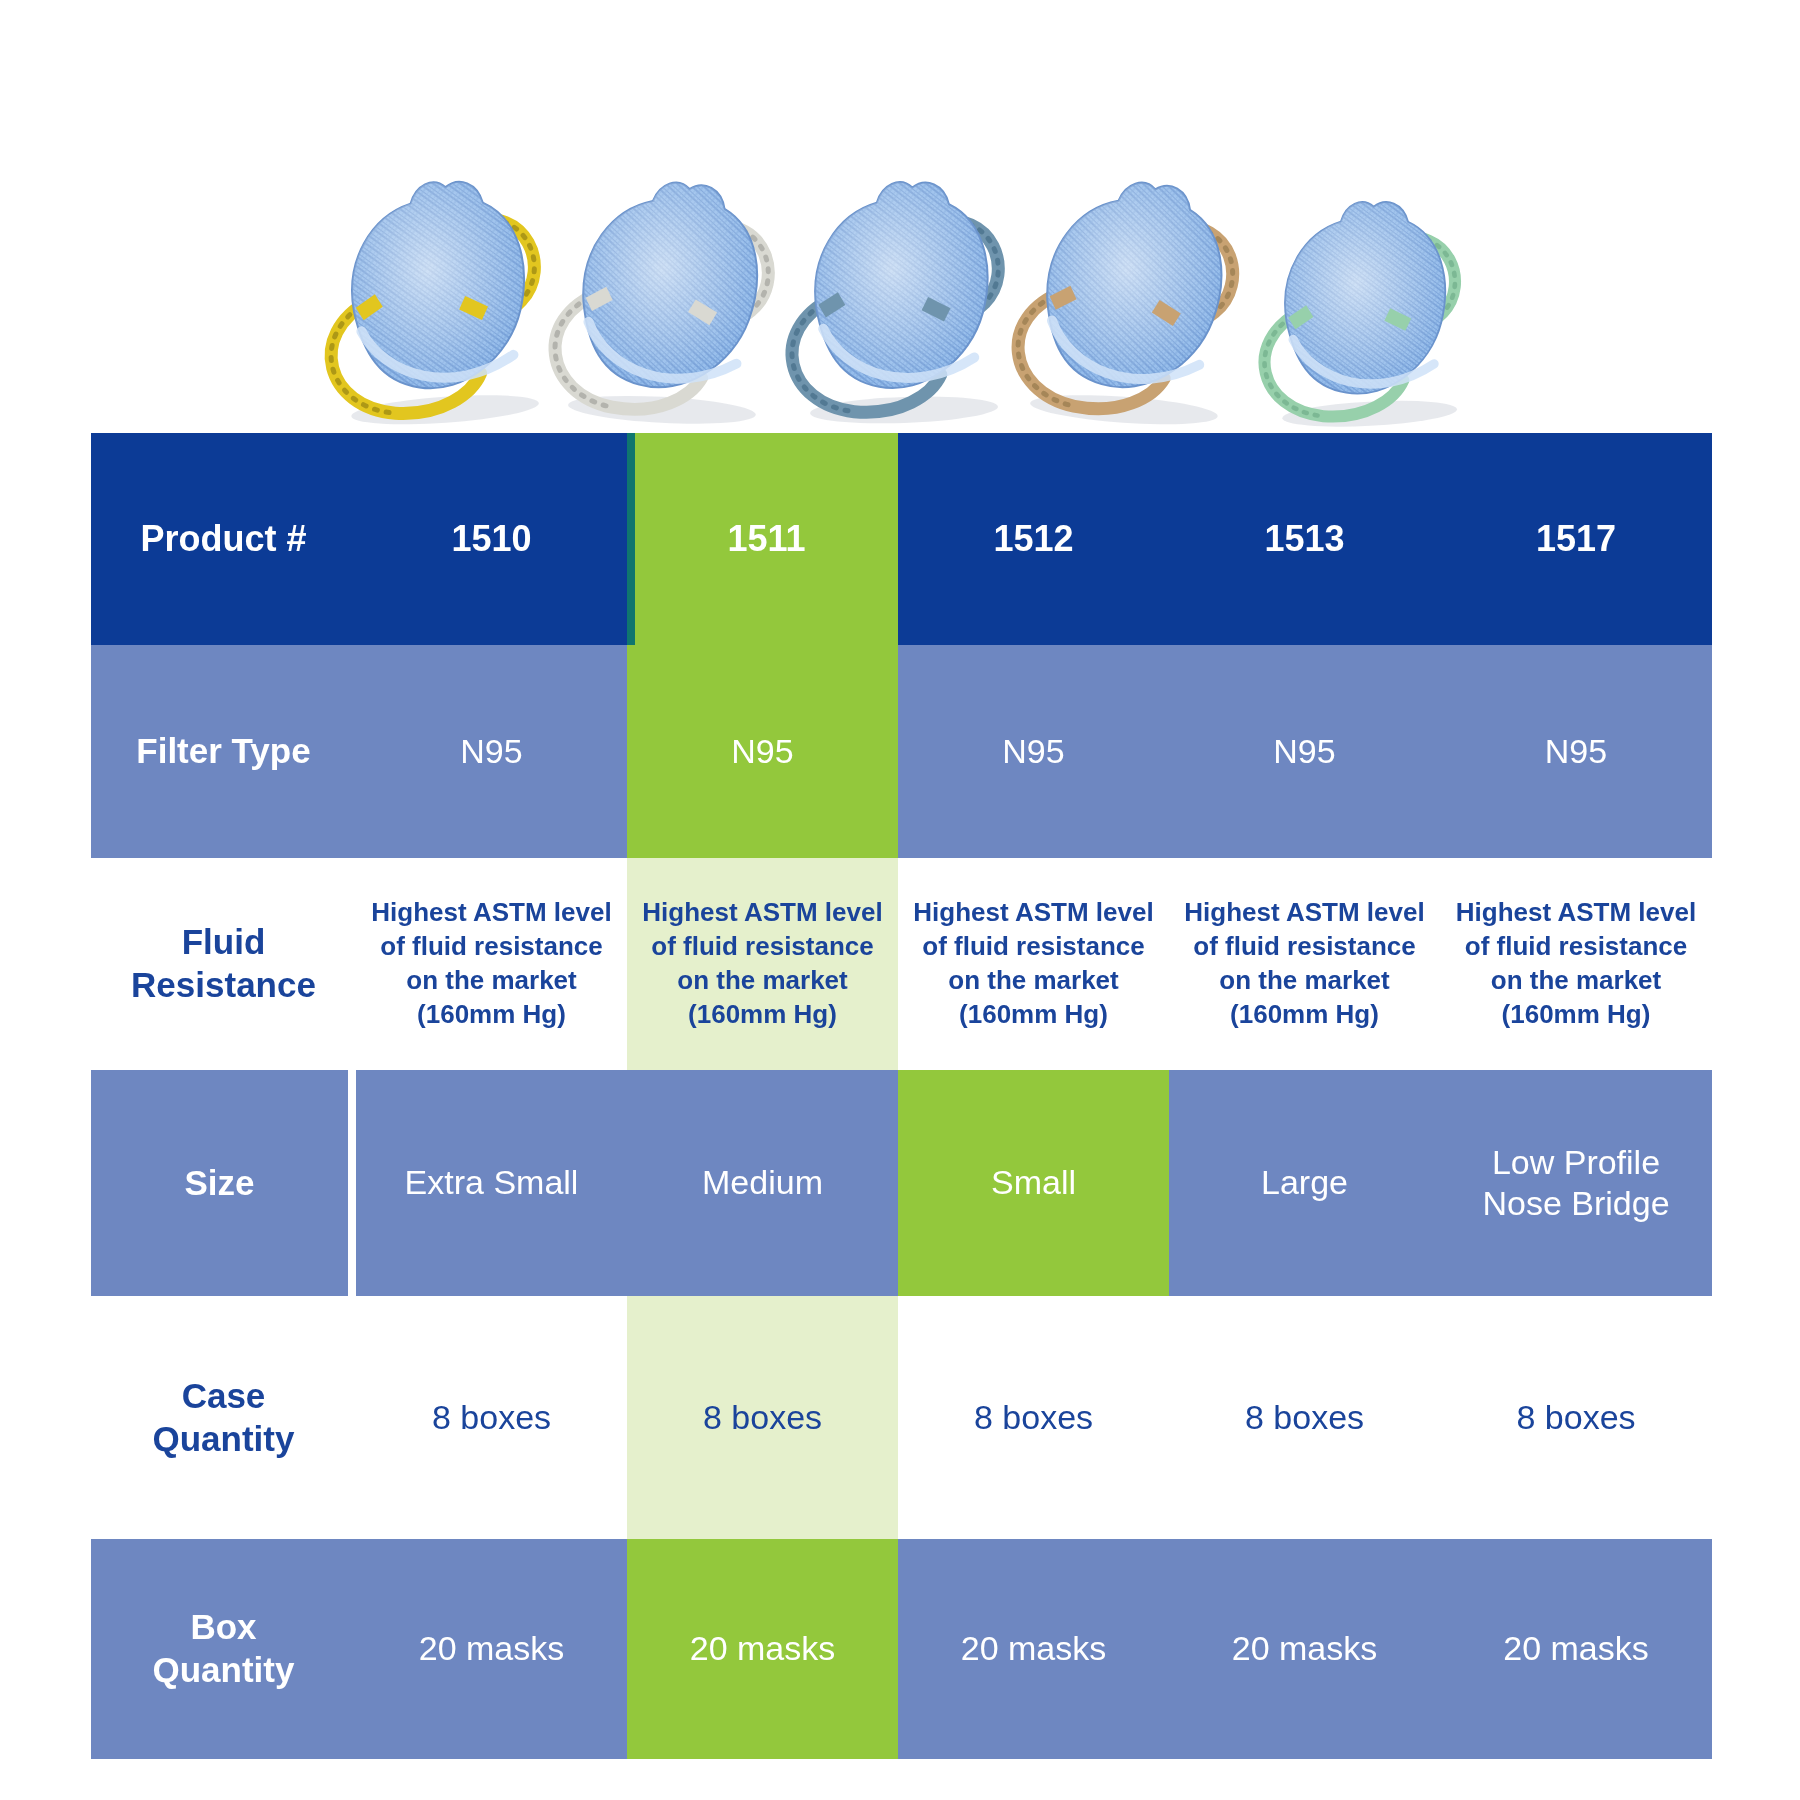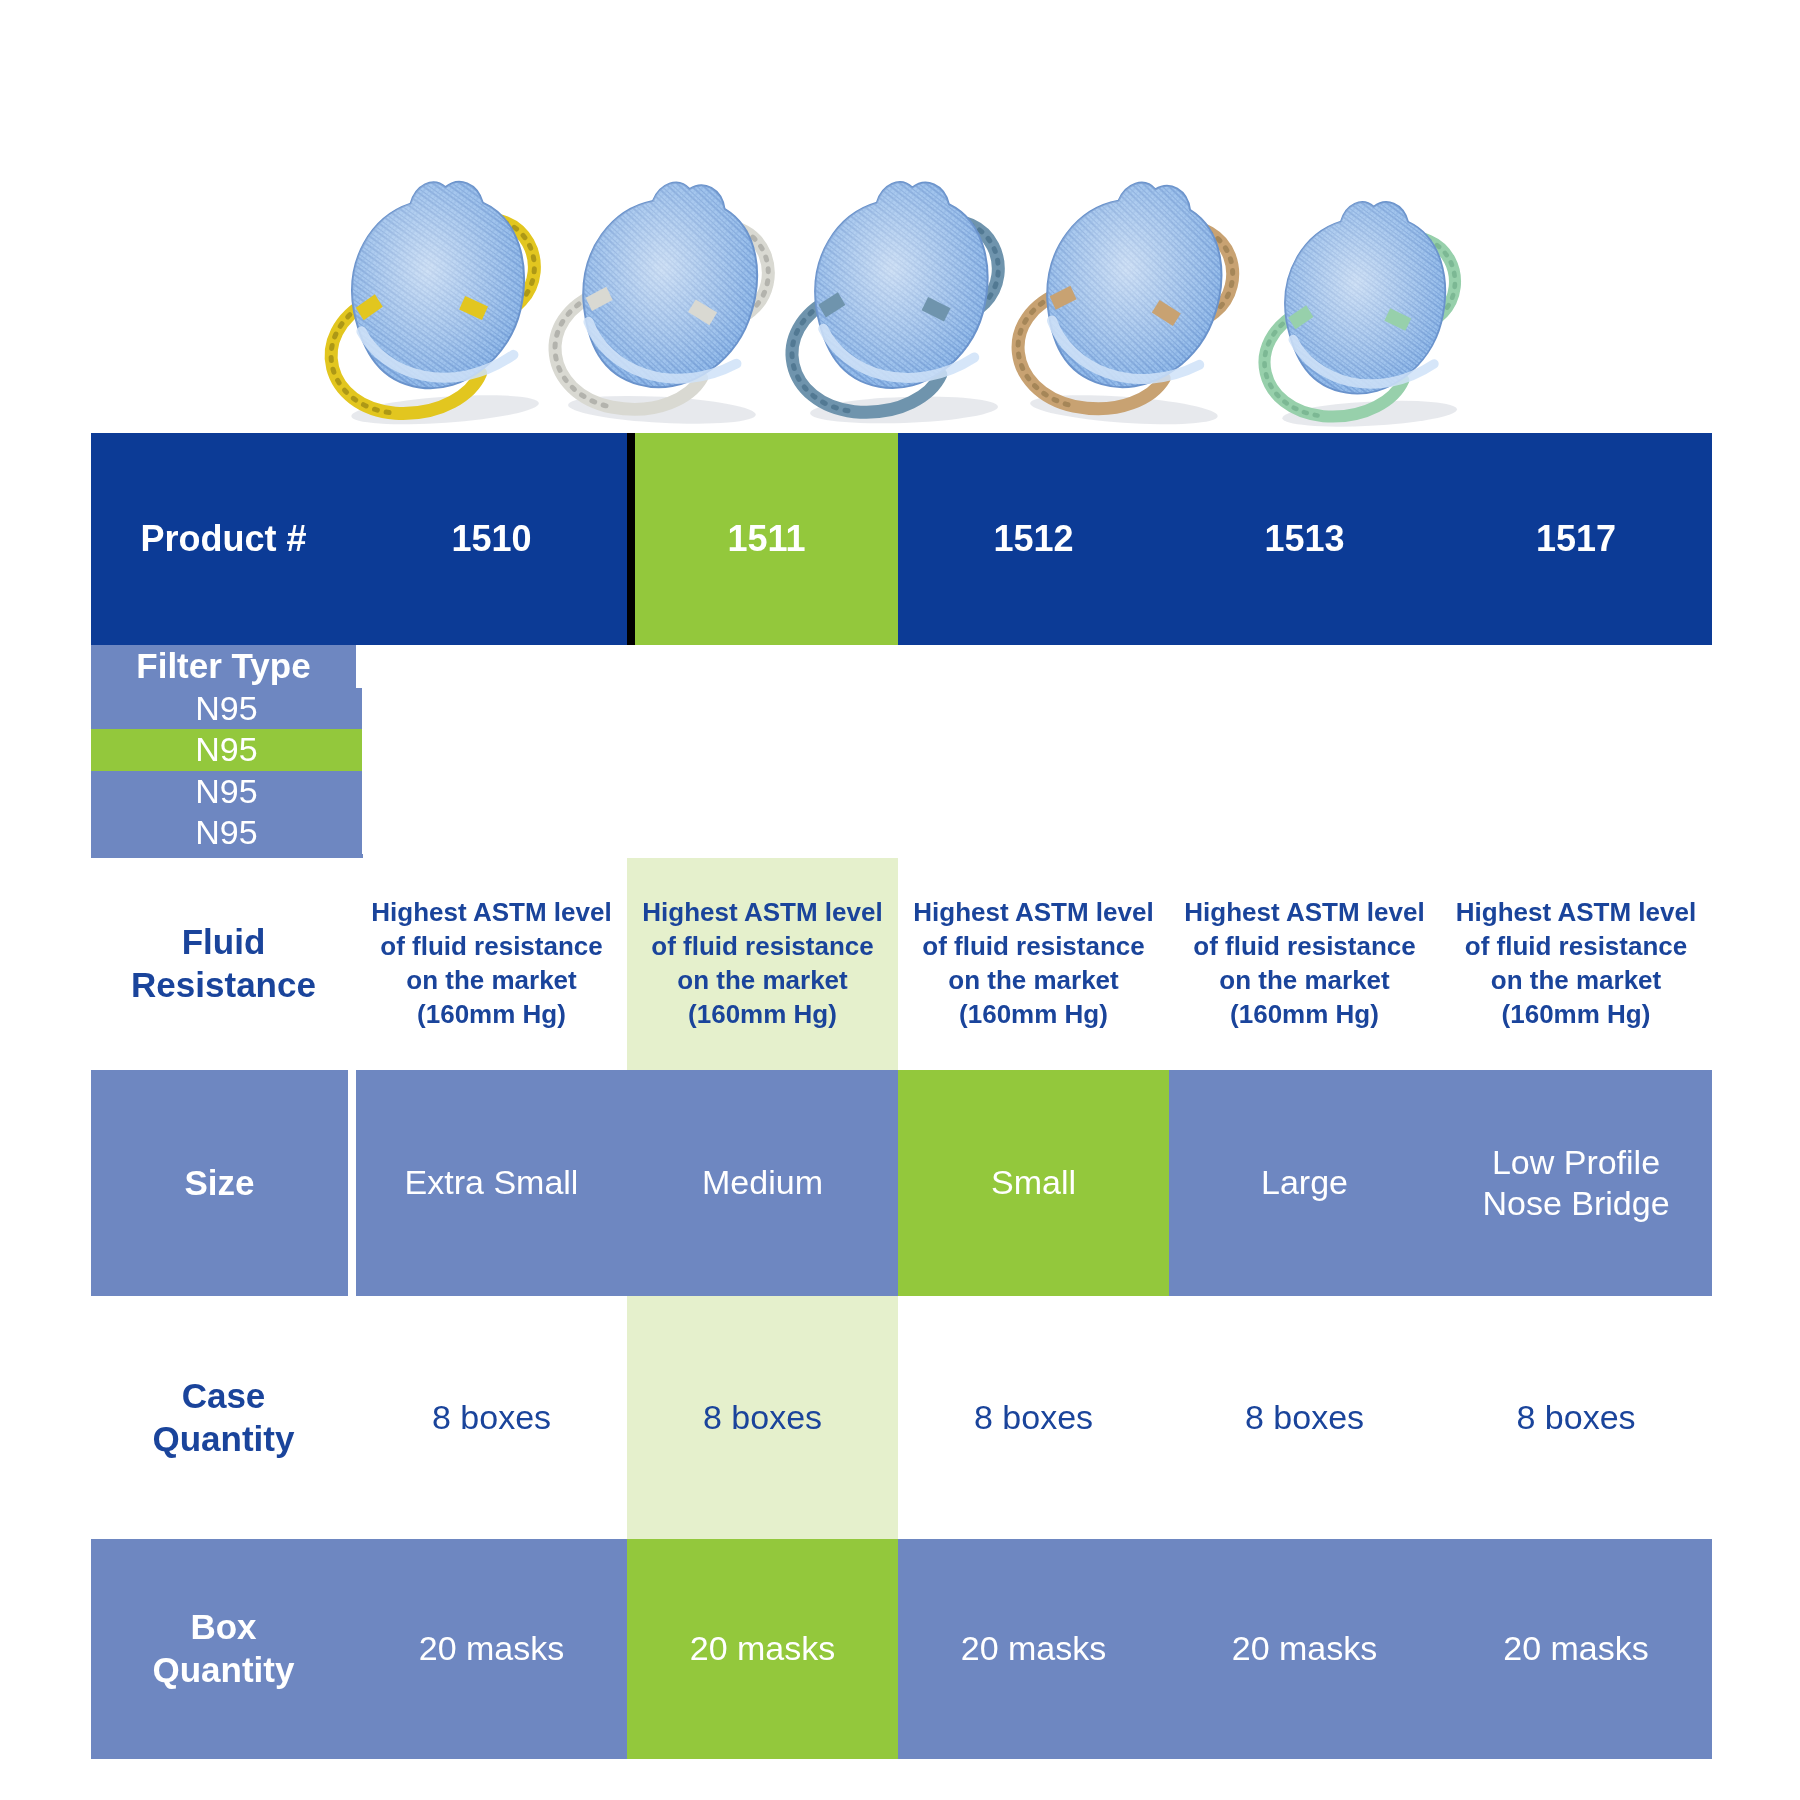--- a/index.html
+++ b/index.html
@@ -21,29 +21,29 @@
   .cell{
     display:flex;align-items:center;justify-content:center;
     text-align:center;white-space:pre-line;box-sizing:border-box;
     flex:0 0 auto;
   }
   .c0{width:265px;}
   .cv{width:271px;}
   .c5{width:272px;text-align:center;}
 
   .r1{height:212px;}
-  .r2{height:213px;flex-direction:column;}
+  .r2{height:213px;}
   .r3{height:212px;}
   .r4{height:226px;border-radius:17px;}
   .r5{height:243px;}
   .r6{height:220px;}
 
   
   .r1 .cell{background:var(--header-blue);color:#fff;font-weight:700;font-size:36px;}
-  .r1 .hl{background:var(--green);border-left:8px solid #000000;}
+  .r1 .hl{background:var(--green);border-left:8px solid #0f766e;}
 
   
   .r2 .cell,.r4 .cell,.r6 .cell{background:var(--row-blue);color:#fff;font-size:34px;line-height:1.22;}
   .r2 .c0,.r4 .c0,.r6 .c0{font-weight:700;font-size:35px;}
   .r2 .hl,.r4 .hl,.r6 .hl{background:var(--green);}
   .r4 .c0{border-right:8px solid #ffffff;}
 
   
   .r3 .cell,.r5 .cell{background:#ffffff;color:var(--text-blue);}
   .r3 .c0,.r5 .c0{font-weight:700;font-size:35px;line-height:1.22;}

